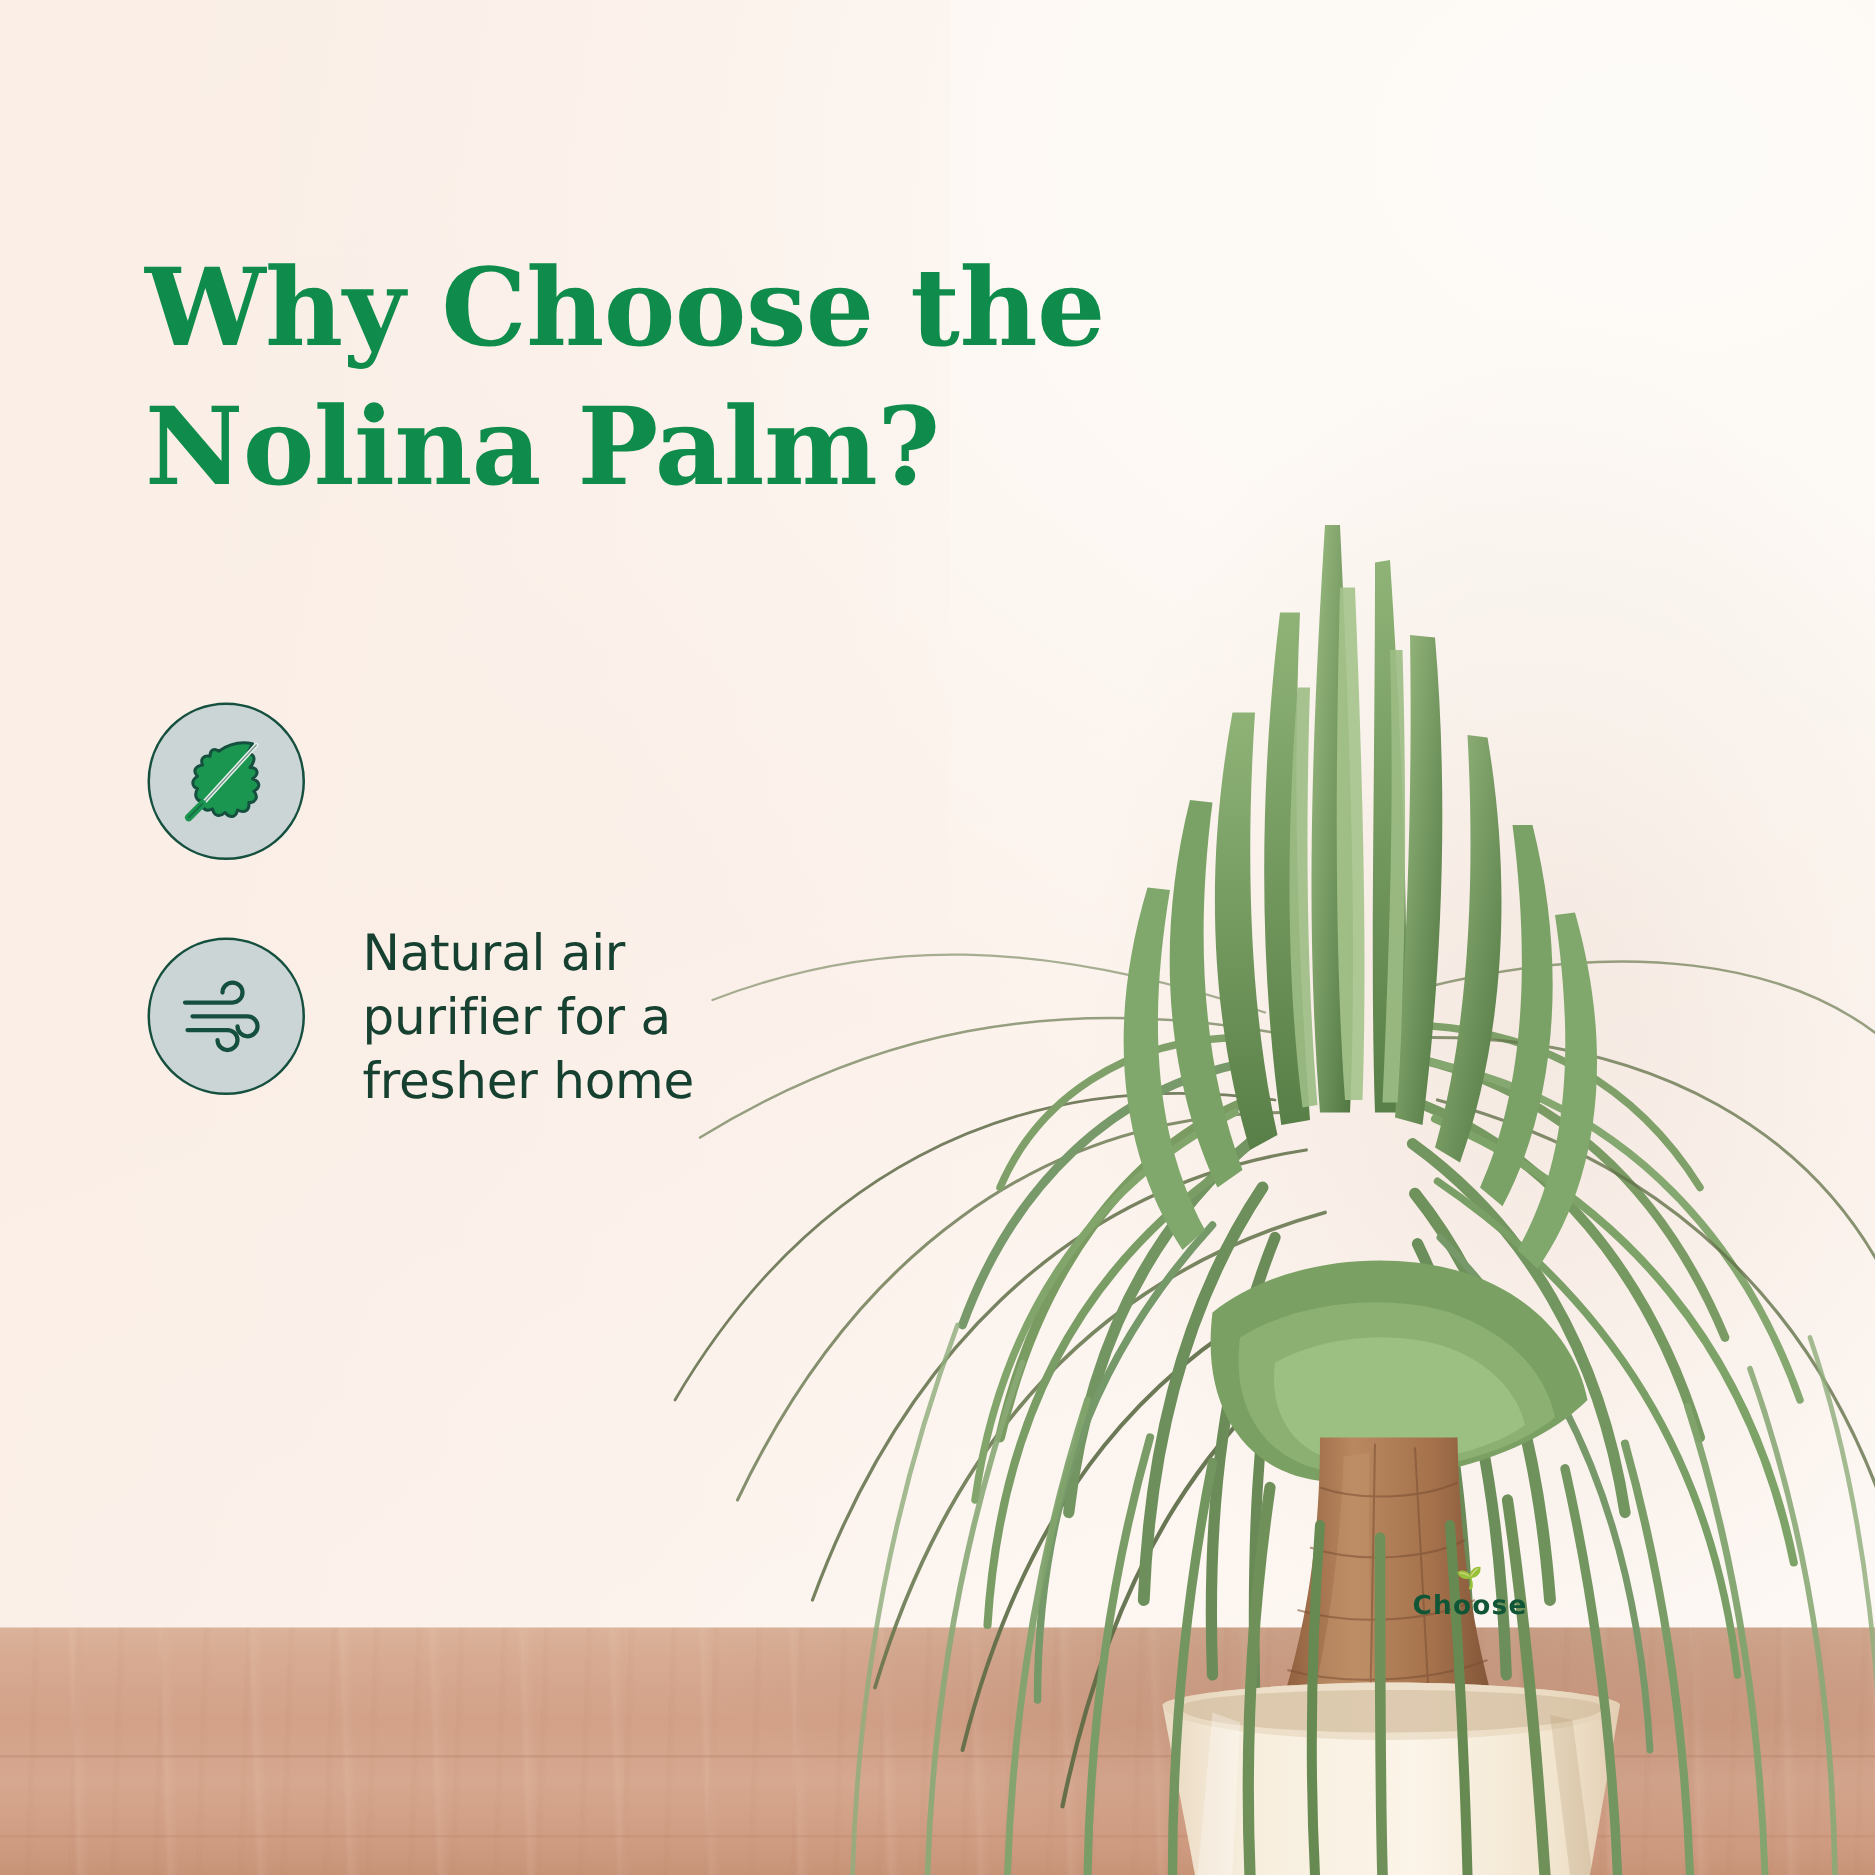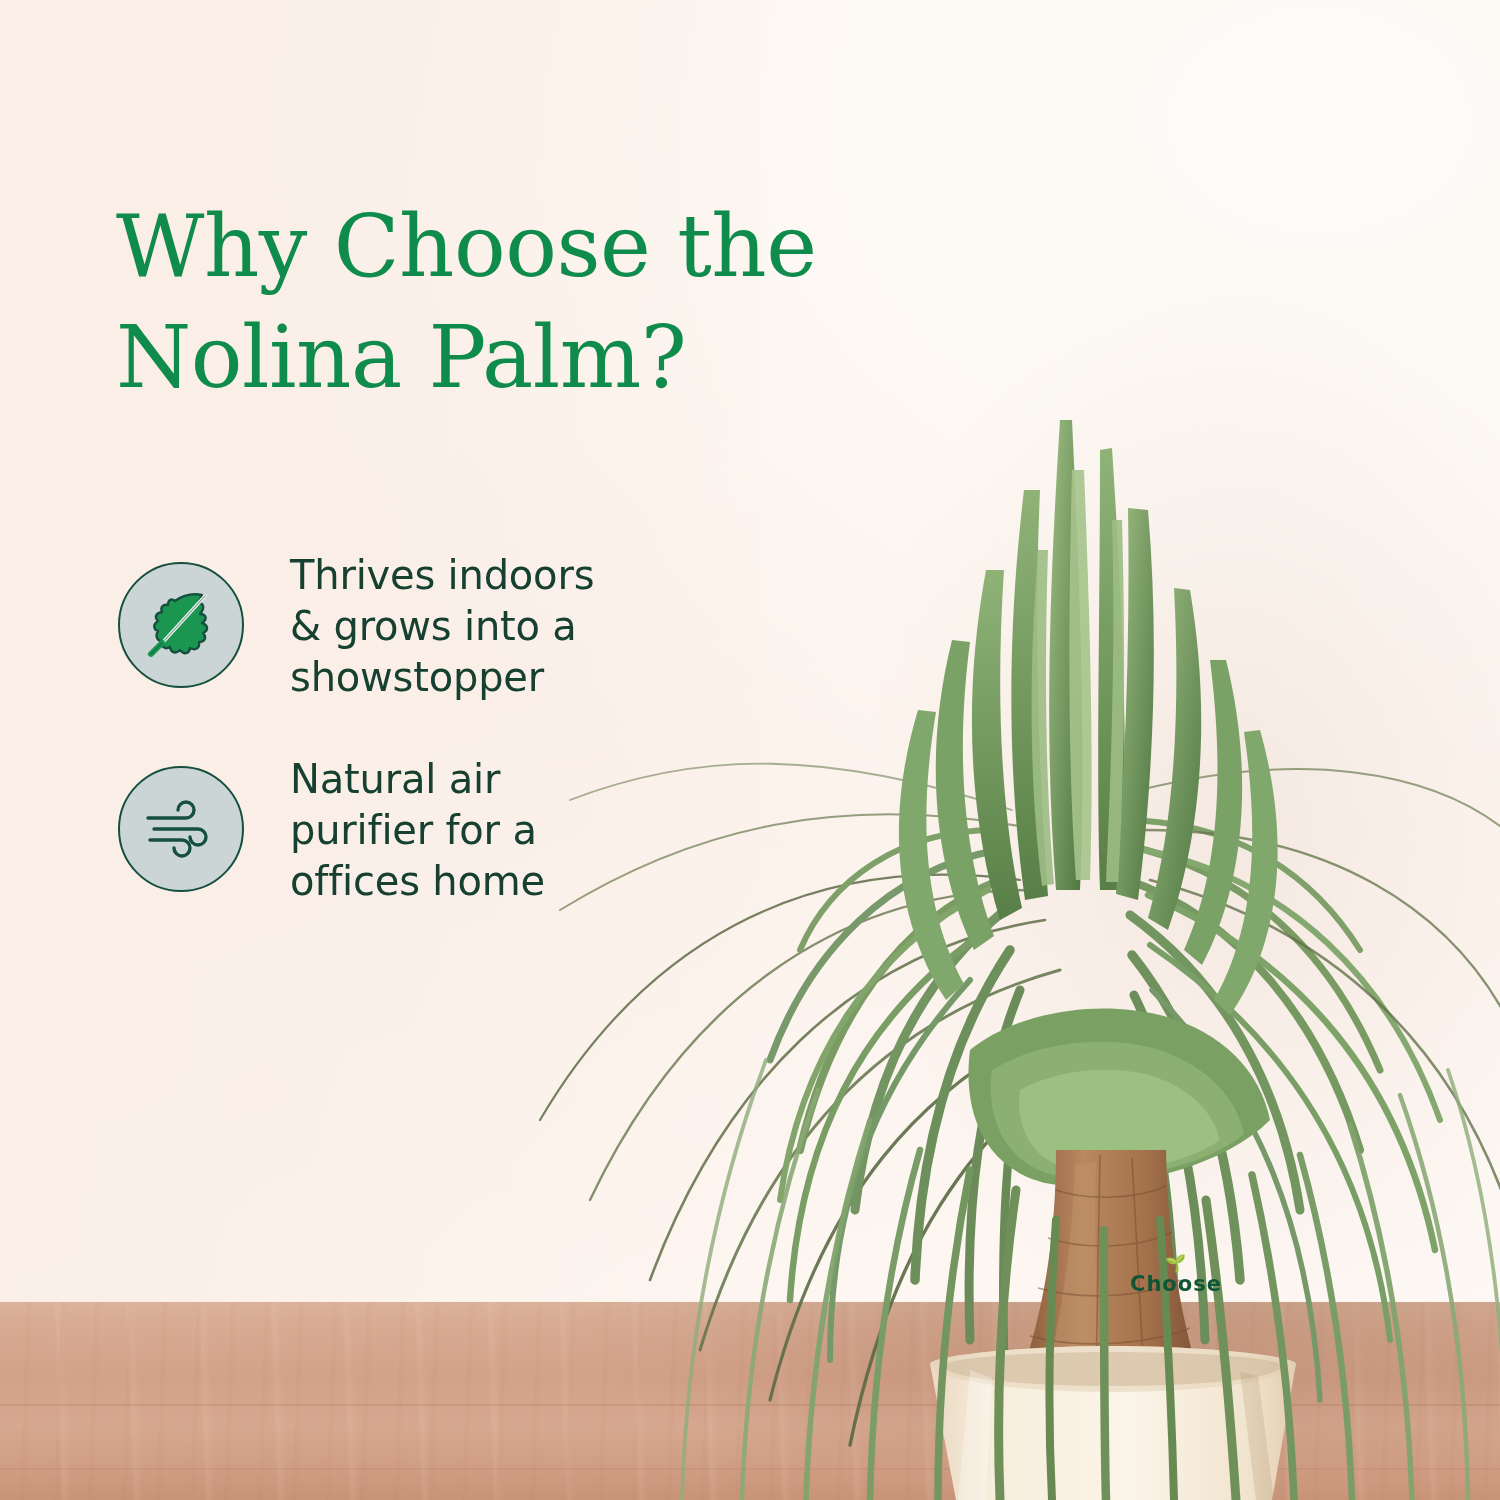--- a/index.html
+++ b/index.html
@@ -43,21 +43,21 @@
   }
   .wall-shadow{
     position:absolute;left:560px;top:0;width:940px;height:1302px;
     background:radial-gradient(55% 60% at 72% 62%, rgba(205,175,155,0.17) 0%, rgba(205,175,155,0) 72%);
   }
 
   
   .headline{
     position:absolute;left:116px;top:133px;width:860px;
     font-family:"DejaVu Serif","Liberation Serif",serif;
-    font-weight:400;
+    font-weight:700;
     font-size:86px;
     line-height:1.30;
     letter-spacing:-0.5px;
     color:#0f8c4b;
     white-space:pre-line;
   }
 
   
   .benefits{position:absolute;left:118px;top:548px;width:640px;}
   .benefit{
@@ -285,37 +285,34 @@
                      C 19 63 23 66 28 63 C 29 69 34 70 38 66 C 42 71 47 70 48 64
                      C 54 67 58 64 57 58 C 63 58 65 53 61 49 C 67 46 66 41 60 39
                      C 66 35 64 30 58 30 C 63 24 62 19 56 19 Z" fill="#1a9651" stroke="#15503f" stroke-width="2.4" stroke-linejoin="round"></path>
             <path d="M63 12 L 22 57" stroke="#e8f0ea" stroke-width="3.4" stroke-linecap="round"></path>
             <path d="M63 12 L 22 57" stroke="#15503f" stroke-width="1.1" stroke-linecap="round" opacity=".55"></path>
             <path d="M20 59 L 9 70" stroke="#1a9651" stroke-width="6" stroke-linecap="round"></path>
             <path d="M20 59 L 9 70" stroke="#15503f" stroke-width="1.6" stroke-linecap="round" opacity=".5"></path>
           </svg>
         </span>
       </div>
-      <div class="benefit-text">Thrives indoors
-&amp; grows into a
-showstopper</div>
     </div>
 
     <div class="benefit">
       <div class="badge">
         <span>
           <svg width="78" height="78" viewBox="0 0 78 78" xmlns="http://www.w3.org/2000/svg">
             <g fill="none" stroke="#15503f" stroke-width="3.4" stroke-linecap="round">
               <path d="M6 30 H 44 A 8 8 0 1 0 36 22"></path>
               <path d="M12 41 H 56 A 8 8 0 1 1 48 49"></path>
               <path d="M8 52 H 40 A 8 8 0 1 1 32 60"></path>
             </g>
           </svg>
         </span>
       </div>
       <div class="benefit-text">Natural air
 purifier for a
-offices home</div>
+fresher home</div>
     </div>
 
 
   </div>
 </div>
 
 </body></html>

